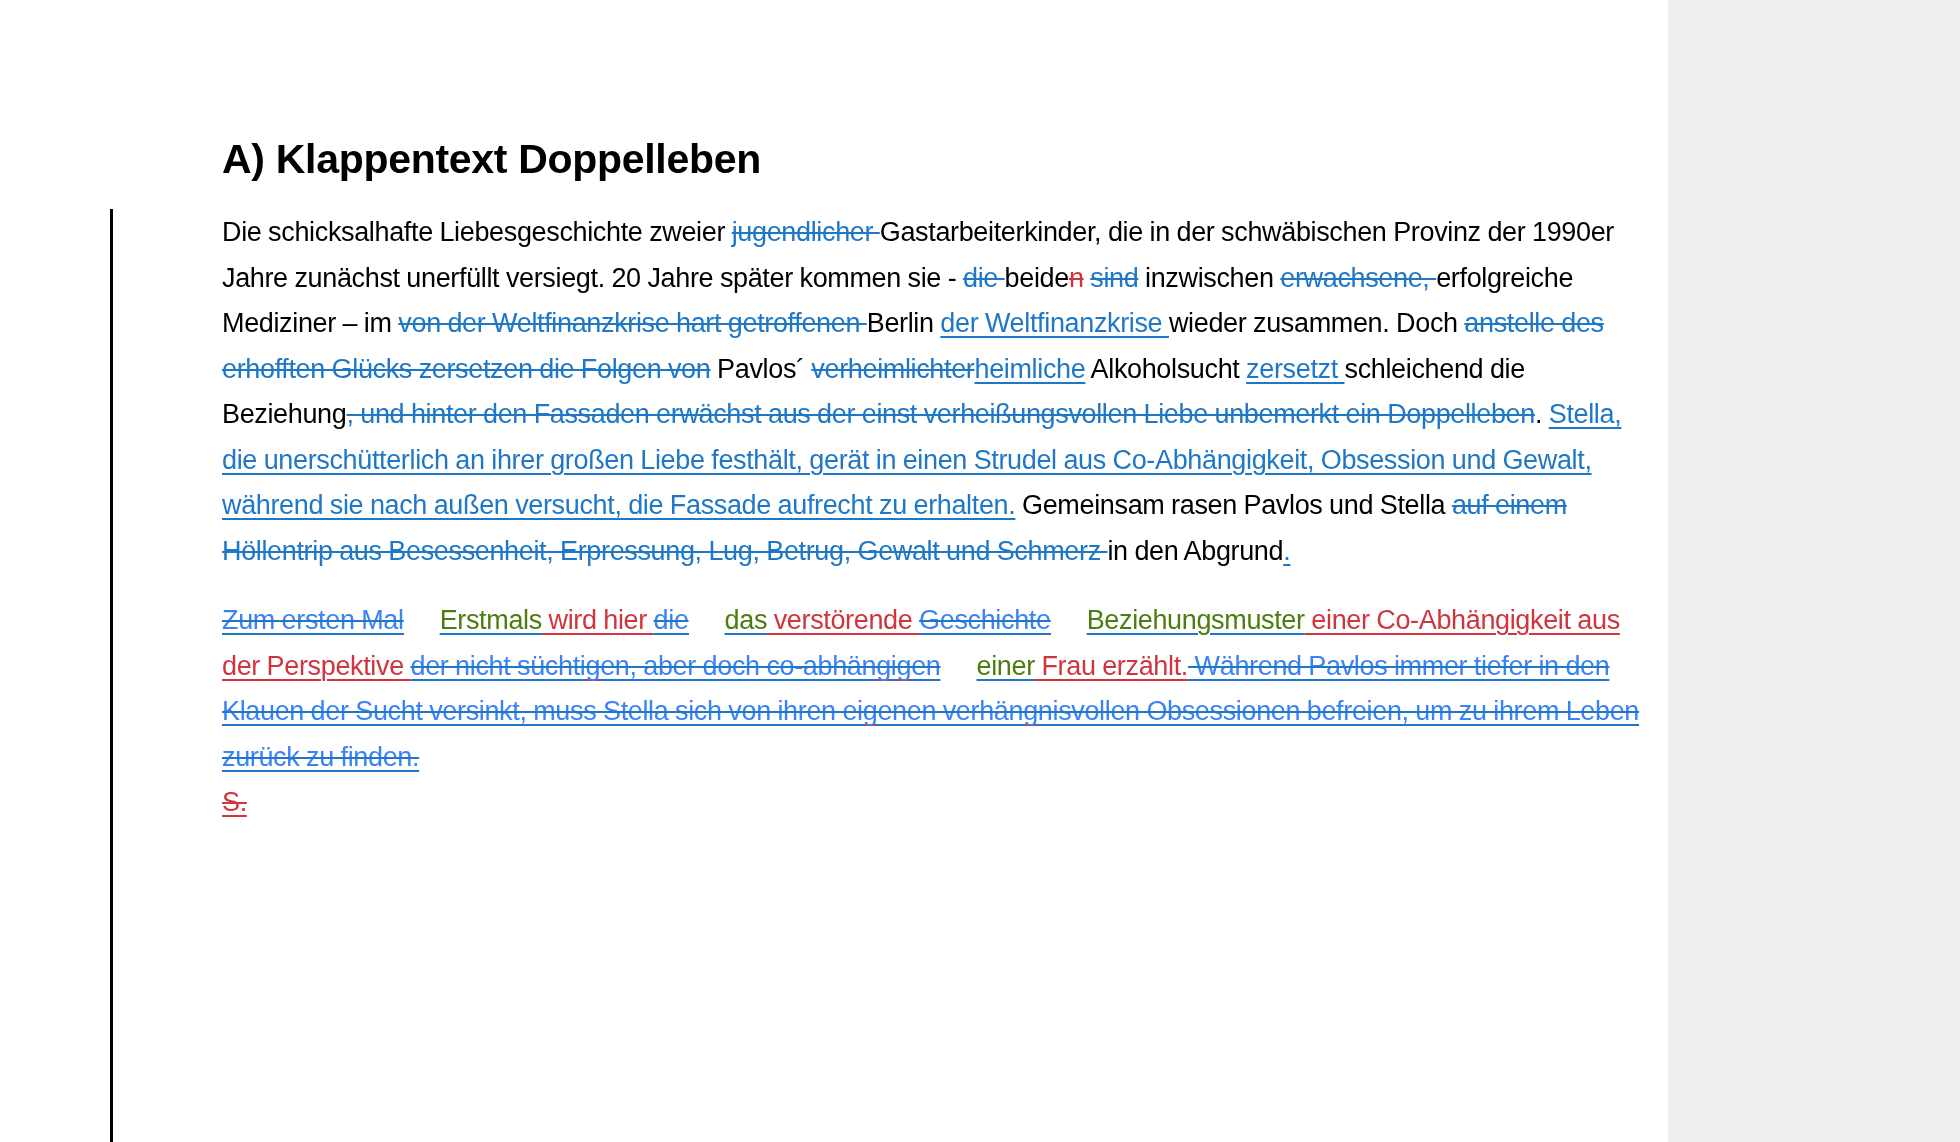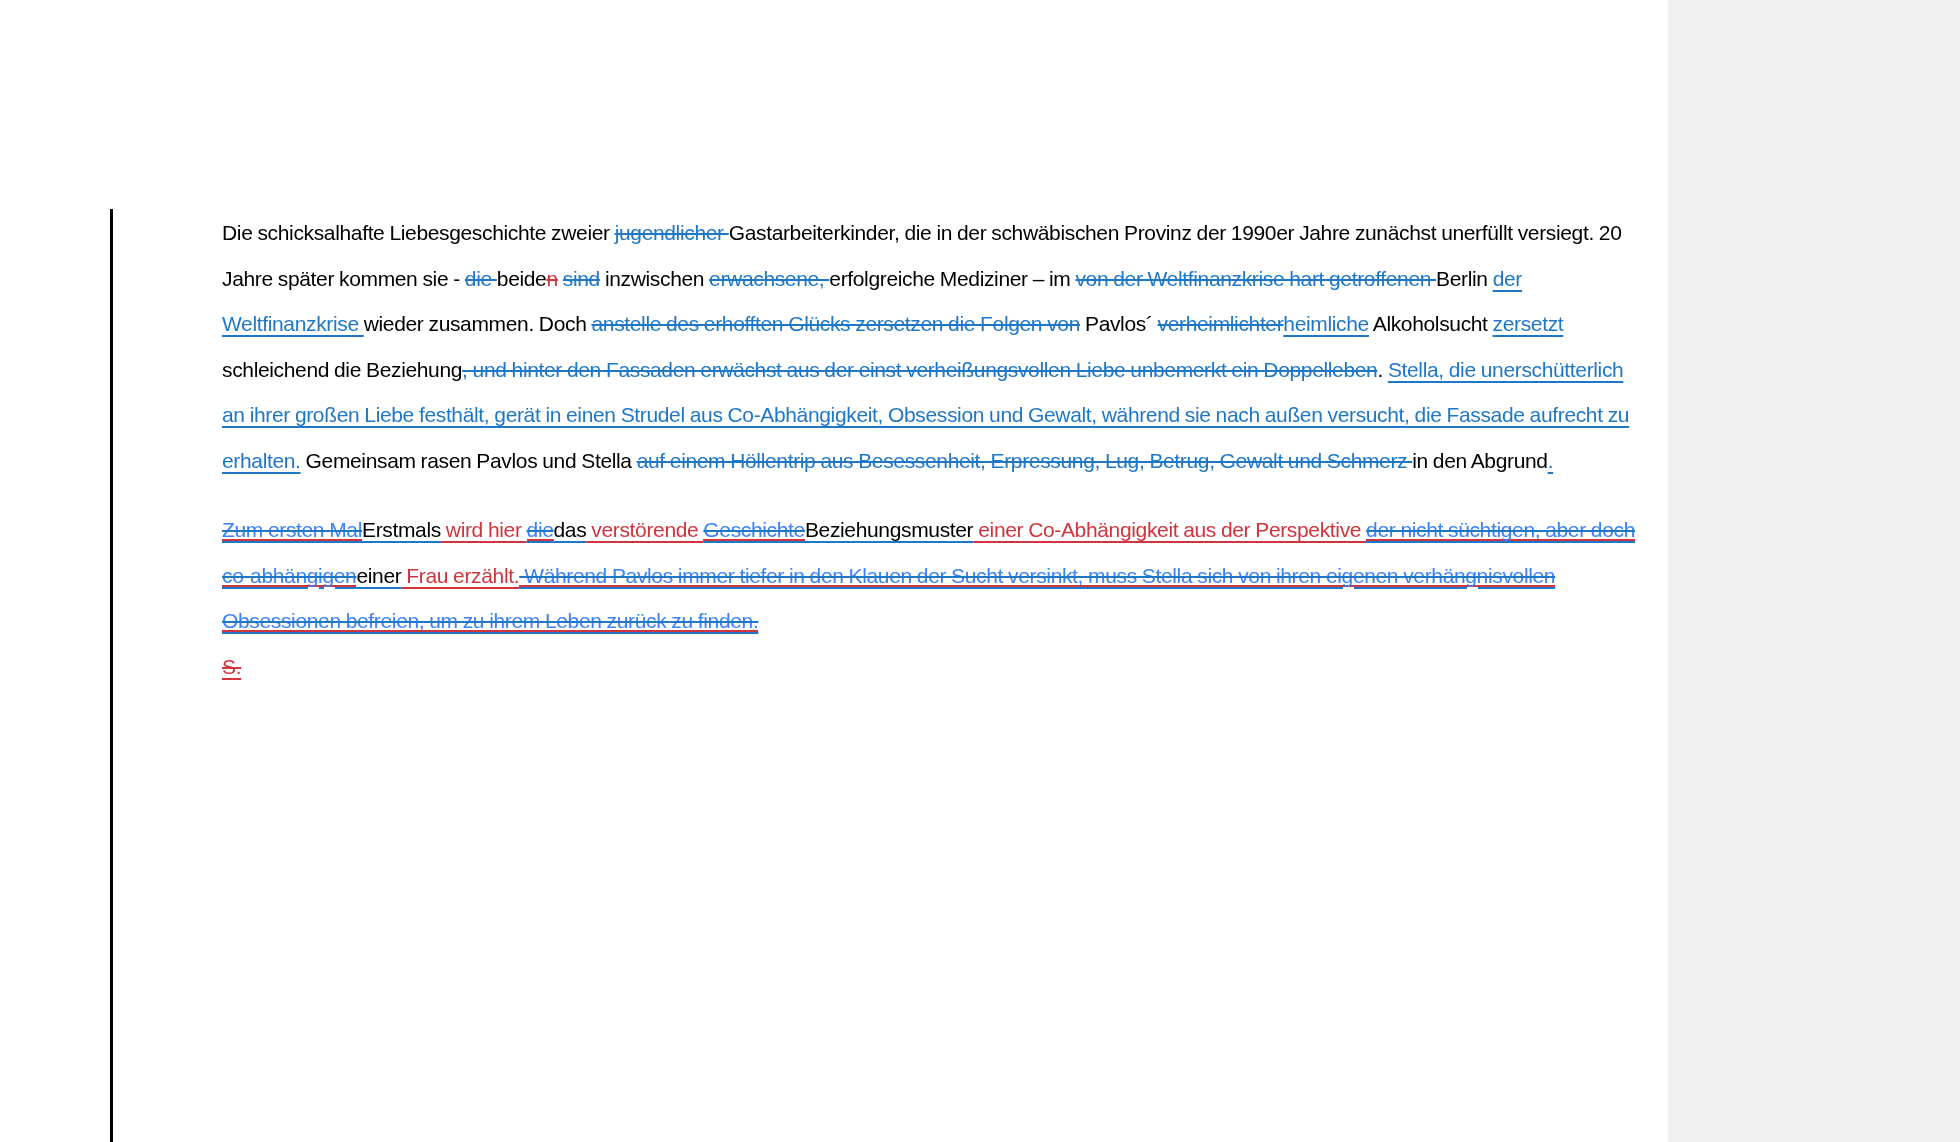--- a/index.html
+++ b/index.html
@@ -11,41 +11,42 @@
   .page { position: absolute; left: 0; top: 0; width: 1668px; height: 1142px; background: #ffffff; }
   .side-panel { position: absolute; left: 1668px; top: 0; width: 292px; height: 1142px; background: #efefef; }
   .change-bar { position: absolute; left: 110px; top: 209px; width: 3px; height: 933px; background: #000; }
   .heading {
     position: absolute; left: 222px; top: 136px; margin: 0;
     font-family: "Liberation Sans", sans-serif; font-weight: bold; font-size: 41px; color: #000;
     letter-spacing: -0.3px;
   }
   .body { position: absolute; left: 222px; top: 210px; width: 1420px; }
   .para {
-    margin: 0; font-family: "Liberation Sans", sans-serif; font-size: 21px; line-height: 45.5px; color: #000;
+    margin: 0; font-family: "Liberation Sans", sans-serif; font-size: 27px; line-height: 45.5px; color: #000;
     letter-spacing: -0.35px; word-spacing: -0.5px;
   }
   .para + .para { margin-top: 24px; }
   .p3 { margin-top: 0 !important; }
   .gap { height: 45.5px; }
   .del-b { color: #1f77c7; text-decoration: line-through; text-decoration-color: #1f77c7; text-decoration-thickness: 2px; }
   .ins-b { color: #1f77c7; text-decoration: underline; text-decoration-color: #1f77c7; text-decoration-thickness: 2px; text-underline-offset: 4px; }
   .del-r { color: #d0343c; text-decoration: line-through; text-decoration-thickness: 2px; }
   .ins-r { color: #d0343c; text-decoration: underline; text-decoration-color: #d0343c; text-decoration-thickness: 2px; text-underline-offset: 4px; }
   
   .del-b-in-r { color: #3b82f6; text-decoration: line-through underline; text-decoration-color: #1f77c7; text-decoration-thickness: 2px; text-underline-offset: 4px; box-shadow: inset 0 -2px 0 #d0343c; }
-  .ins-b-in-r { color: #000000; text-decoration: underline; text-decoration-color: #1f77c7; text-decoration-thickness: 2px; text-underline-offset: 4px; }
+  .ins-b-in-r { color: #4d7c0f; text-decoration: underline; text-decoration-color: #1f77c7; text-decoration-thickness: 2px; text-underline-offset: 4px; padding-left: 36px; }
   .del-r-under-b { color: #d0343c; text-decoration: underline line-through; text-decoration-color: #d0343c; text-decoration-thickness: 2px; text-underline-offset: 4px; }
   .plain { color: #000; }
 </style>
 </head>
 <body>
 
 <div class="page">
   <div class="change-bar"></div>
+  <h1 class="heading">A) Klappentext Doppelleben</h1>
   <div class="body">
     <p class="para"><span class="plain">Die schicksalhafte Liebesgeschichte zweier </span><span class="del-b">jugendlicher </span><span class="plain">Gastarbeiterkinder, die in der schwäbischen Provinz der 1990er Jahre zunächst unerfüllt versiegt. 20 Jahre später kommen sie - </span><span class="del-b">die </span><span class="plain">beide</span><span class="del-r">n</span><span class="plain"> </span><span class="del-b">sind</span><span class="plain"> inzwischen </span><span class="del-b">erwachsene, </span><span class="plain">erfolgreiche Mediziner – im </span><span class="del-b">von der Weltfinanzkrise hart getroffenen </span><span class="plain">Berlin </span><span class="ins-b">der Weltfinanzkrise </span><span class="plain">wieder zusammen. Doch </span><span class="del-b">anstelle des erhofften Glücks zersetzen die Folgen von</span><span class="plain"> Pavlos´ </span><span class="del-b">verheimlichter</span><span class="ins-b">heimliche</span><span class="plain"> Alkoholsucht </span><span class="ins-b">zersetzt </span><span class="plain">schleichend die Beziehung</span><span class="del-b">, und hinter den Fassaden erwächst aus der einst verheißungsvollen Liebe unbemerkt ein Doppelleben</span><span class="plain">. </span><span class="ins-b">Stella, die unerschütterlich an ihrer großen Liebe festhält, gerät in einen Strudel aus Co-Abhängigkeit, Obsession und Gewalt, während sie nach außen versucht, die Fassade aufrecht zu erhalten.</span><span class="plain"> Gemeinsam rasen Pavlos und Stella </span><span class="del-b">auf einem Höllentrip aus Besessenheit, Erpressung, Lug, Betrug, Gewalt und Schmerz </span><span class="plain">in den Abgrund</span><span class="ins-b">.</span></p>
     <p class="para"><span class="del-b-in-r">Zum ersten Mal</span><span class="ins-b-in-r">Erstmals</span><span class="ins-r"> wird hier </span><span class="del-b-in-r">die</span><span class="ins-b-in-r">das</span><span class="ins-r"> verstörende </span><span class="del-b-in-r">Geschichte</span><span class="ins-b-in-r">Beziehungsmuster</span><span class="ins-r"> einer Co-Abhängigkeit aus der Perspektive </span><span class="del-b-in-r">der nicht süchtigen, aber doch co-abhängigen</span><span class="ins-b-in-r">einer</span><span class="ins-r"> Frau erzählt.</span><span class="del-b-in-r"> Während Pavlos immer tiefer in den Klauen der Sucht versinkt, muss Stella sich von ihren eigenen verhängnisvollen Obsessionen befreien, um zu ihrem Leben zurück zu finden.</span></p>
     <p class="para p2b" style="margin-top:0"><span class="del-r-under-b">S.</span></p>
     <div class="gap"></div>
   </div>
 </div>
 <div class="side-panel"></div>
 
 </body></html>

